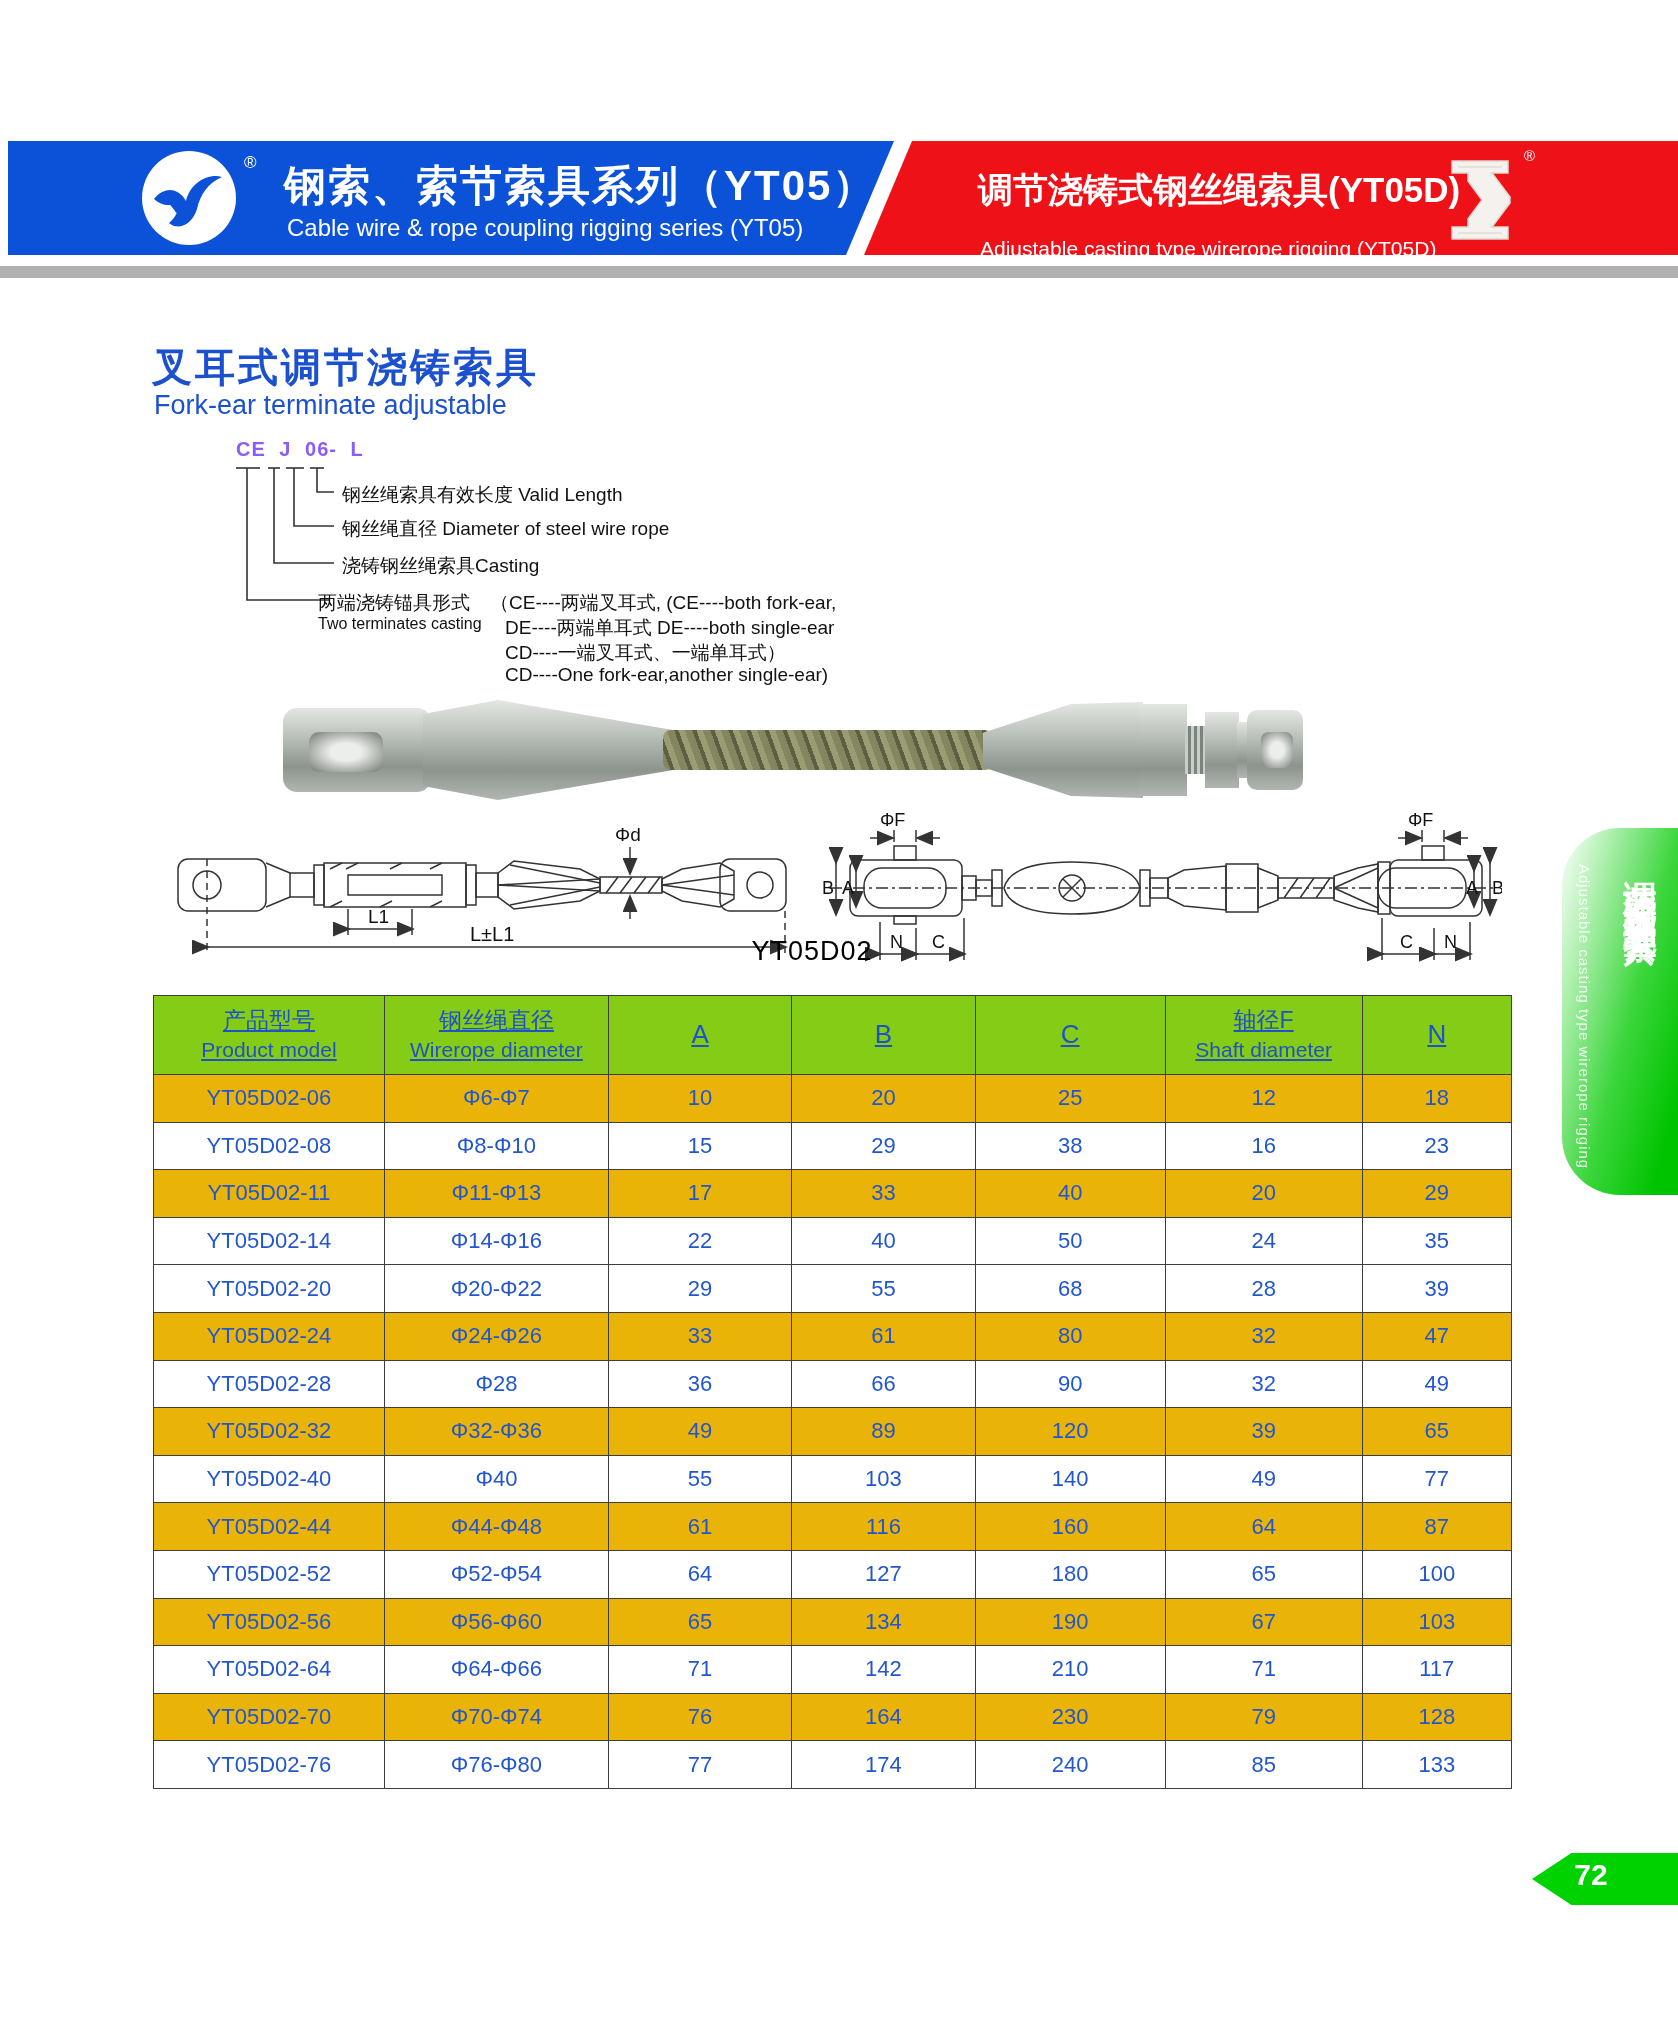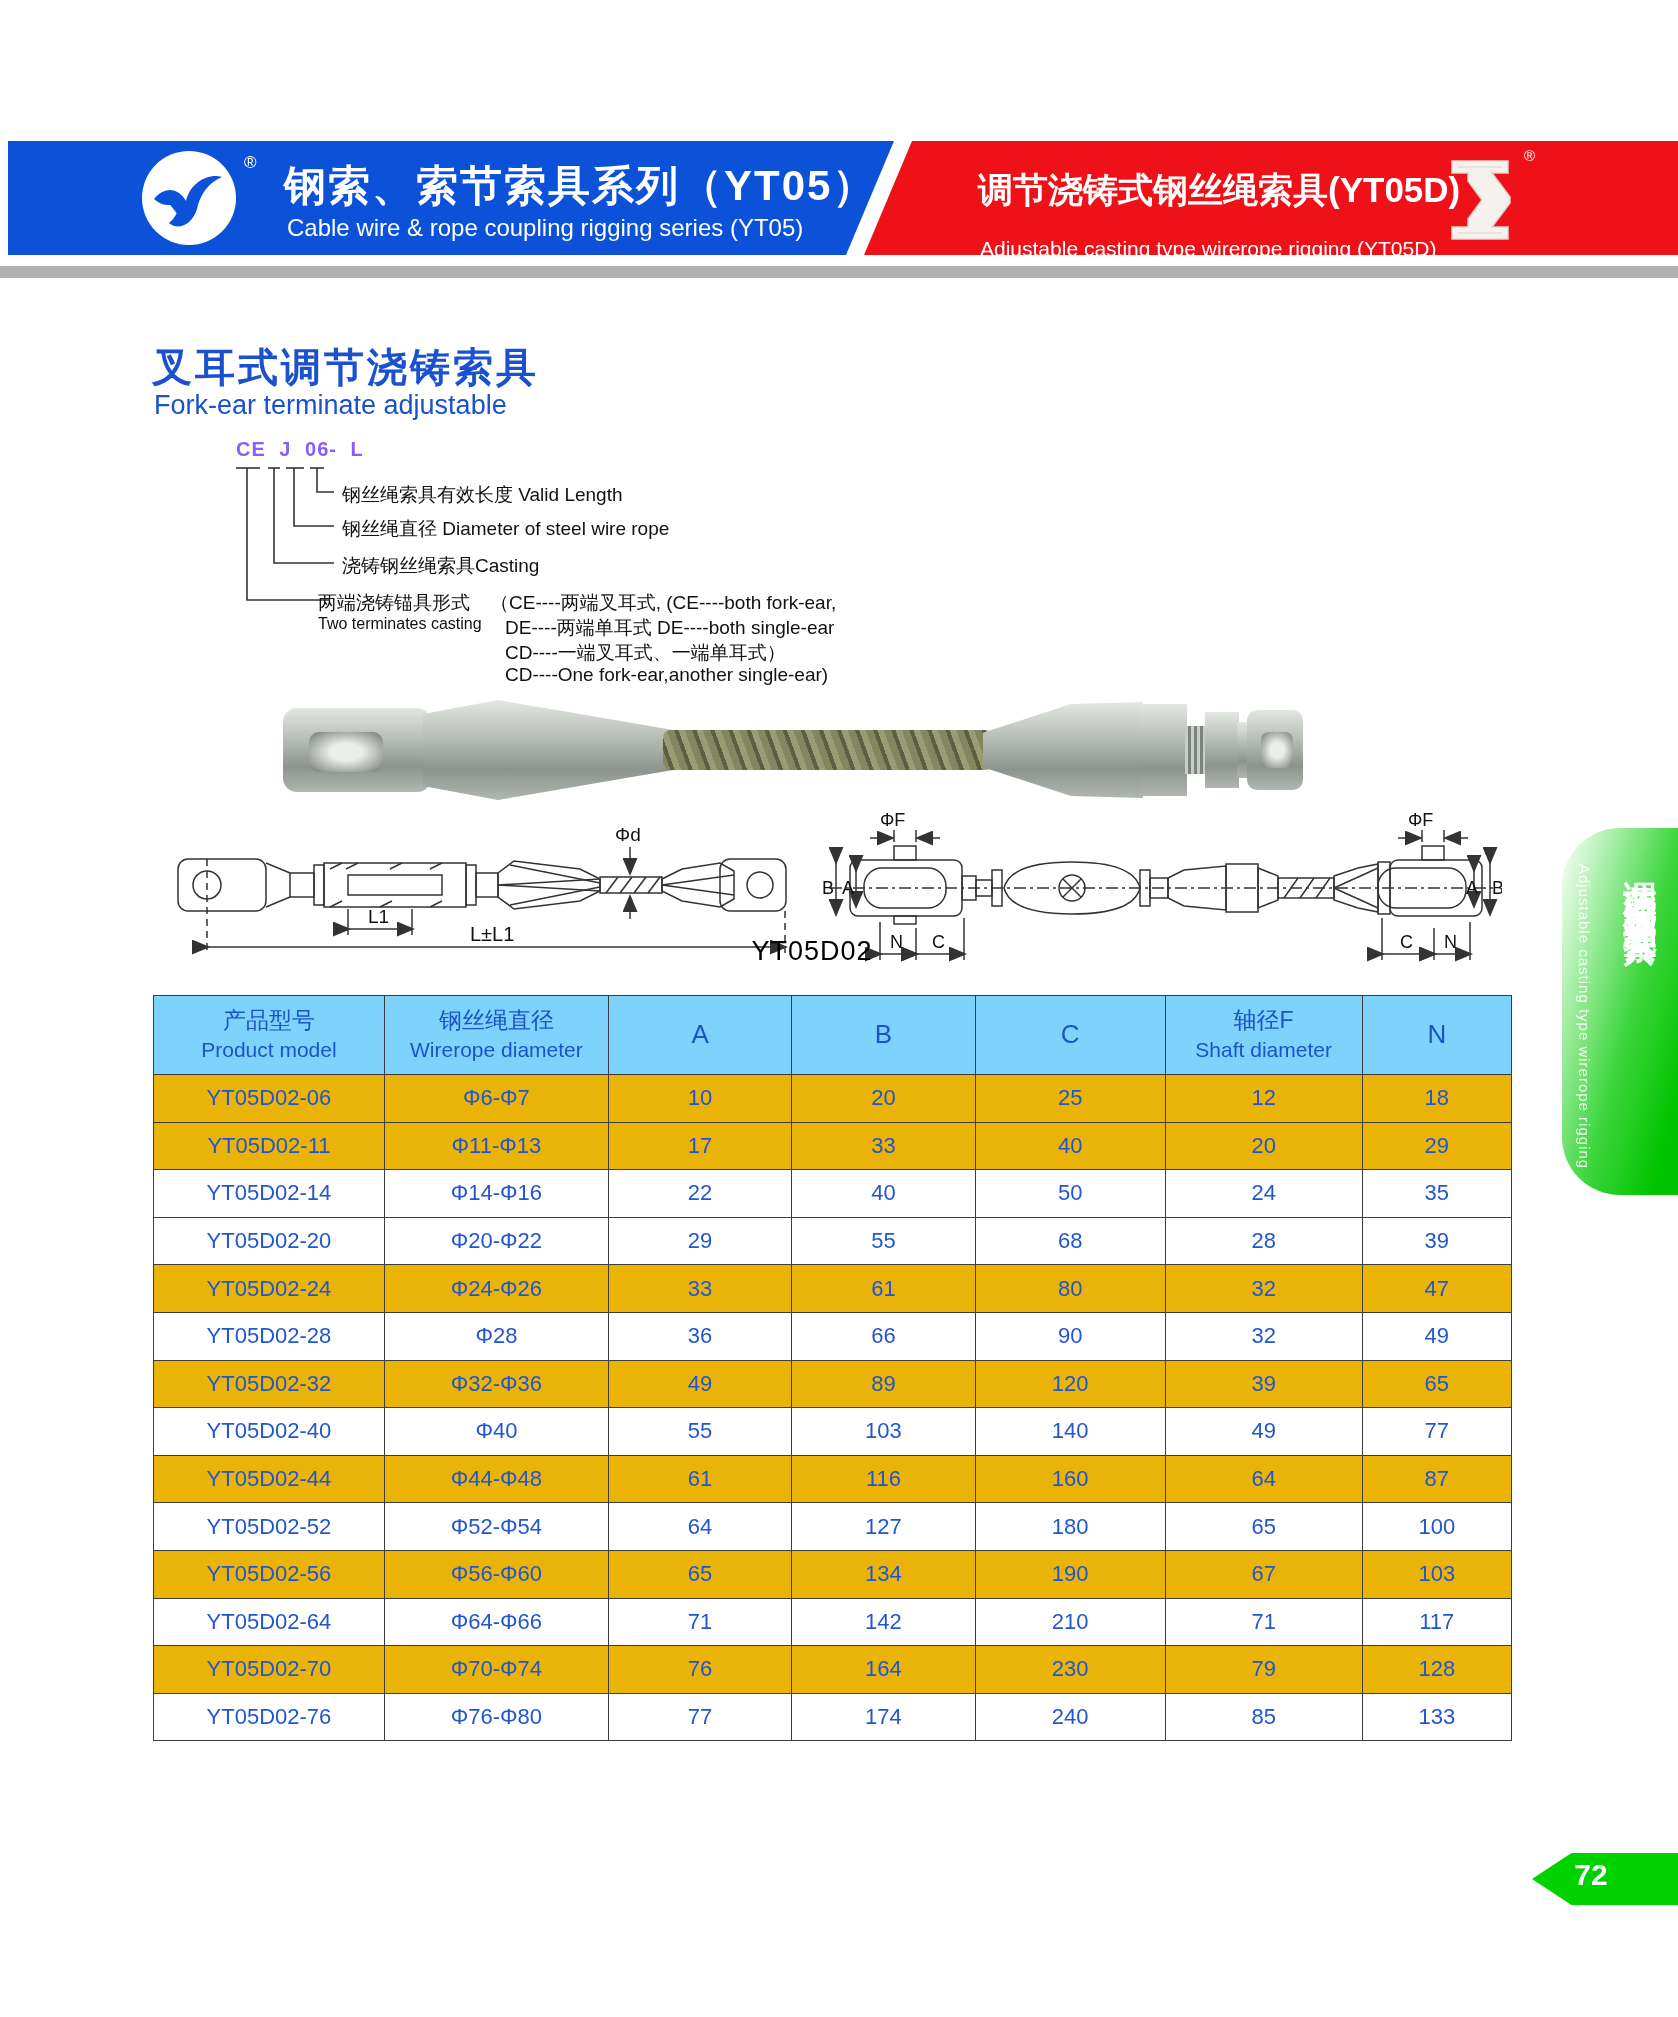--- a/index.html
+++ b/index.html
@@ -36,21 +36,21 @@
   .metal{background:linear-gradient(180deg,#e3e7e2 0%,#b9bfb9 35%,#8d948d 70%,#b0b6b0 100%);}
   .photo div{position:absolute;}
 
   
   svg text{font-family:"Liberation Sans","DejaVu Sans",sans-serif;}
   .model-label{left:732px;top:936px;width:160px;text-align:center;color:#000;font-size:27px;letter-spacing:1px;}
 
   
   table.spec{position:absolute;left:153px;top:995px;width:1359px;border-collapse:collapse;table-layout:fixed;}
   table.spec th,table.spec td{border:1.8px solid #3d3d3d;text-align:center;vertical-align:middle;padding:0;}
-  table.spec th{height:78px;background:#7dd3fc;color:#1e52c8;font-weight:normal;font-size:23px;line-height:1.35;}
+  table.spec th{height:78px;background:#84cc16;color:#1e52c8;font-weight:normal;font-size:23px;line-height:1.35;text-decoration:underline;}
   table.spec th .en{font-size:21px;}
   table.spec th.letter{font-size:26px;}
   table.spec td{height:46.6px;color:#2256cf;font-size:22px;}
   tr.row-cyan td{background:#eab308;}
   tr.row-white td{background:#ffffff;}
 
   
   .side-banner{left:1562px;top:828px;width:116px;height:367px;border-radius:58px 0 0 58px;
      background:linear-gradient(105deg,#ffffff 0%,#b9f2b9 20%,#3dd63d 55%,#00c300 88%);}
   .side-en{left:14px;top:36px;height:300px;writing-mode:vertical-rl;font-size:15px;color:rgba(255,255,255,0.9);letter-spacing:1px;white-space:nowrap;}
@@ -292,20 +292,29 @@
     <tbody>
         <tr class="row-cyan">
           <td>YT05D02-06</td>
           <td>Φ6-Φ7</td>
           <td>10</td>
           <td>20</td>
           <td>25</td>
           <td>12</td>
           <td>18</td>
         </tr>
+        <tr class="row-white">
+          <td>YT05D02-08</td>
+          <td>Φ8-Φ10</td>
+          <td>15</td>
+          <td>29</td>
+          <td>38</td>
+          <td>16</td>
+          <td>23</td>
+        </tr>
         <tr class="row-cyan">
           <td>YT05D02-11</td>
           <td>Φ11-Φ13</td>
           <td>17</td>
           <td>33</td>
           <td>40</td>
           <td>20</td>
           <td>29</td>
         </tr>
         <tr class="row-white">

